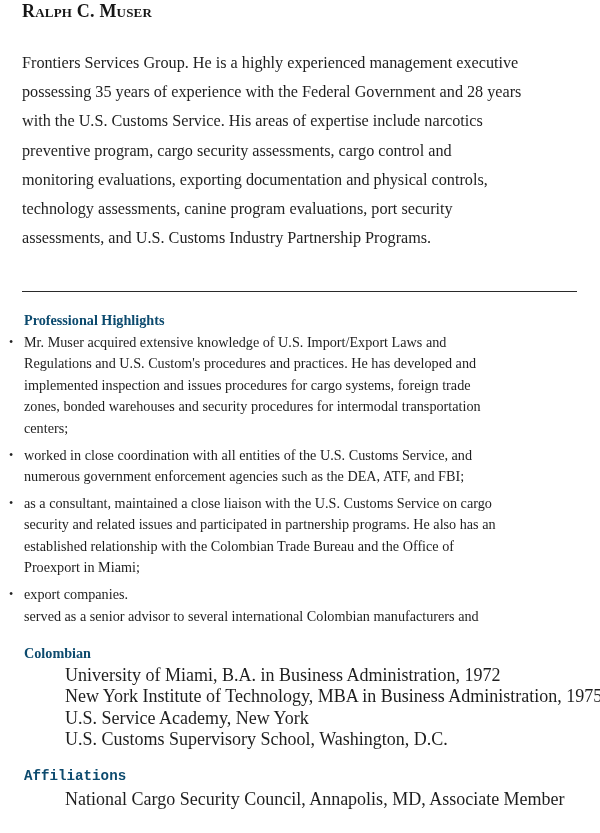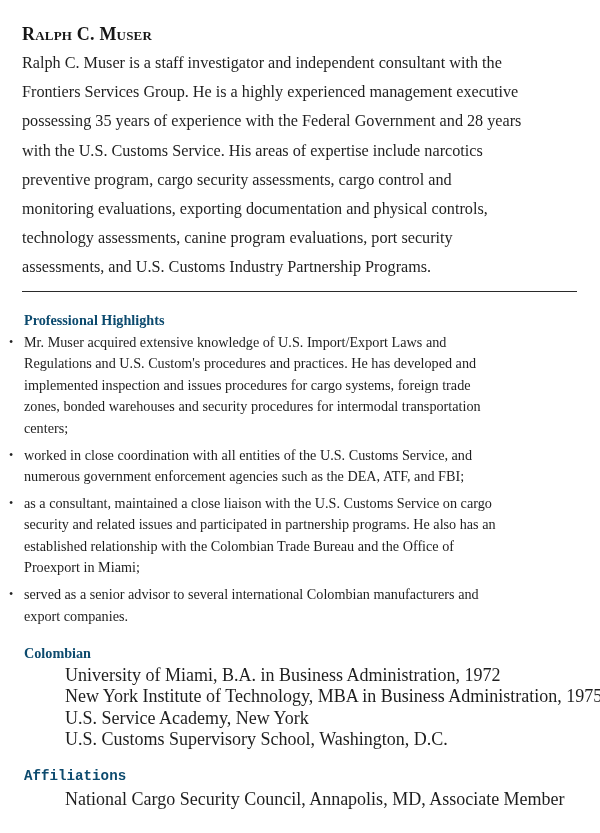--- a/index.html
+++ b/index.html
@@ -3,21 +3,21 @@
   <meta charset="utf-8">
   <style>
     html, body { margin: 0; padding: 0; background: #ffffff; }
     body {
       width: 600px; height: 833px; position: relative; overflow: hidden;
       font-family: "Liberation Serif", "DejaVu Serif", serif;
       color: #1e1e1e;
     }
     .page { position: absolute; left: 0; top: 0; width: 600px; height: 833px; }
     .name {
-      position: absolute; left: 22px; top: 24px;
+      position: absolute; left: 22px; top: 1px;
       font-weight: bold; font-size: 18px; letter-spacing: 0.2px;
       font-variant: small-caps; color: #161616;
     }
     .bio {
       position: absolute; left: 22px; top: 49px; width: 560px;
       font-size: 16.2px; line-height: 29.2px; color: #1f1f1f;
     }
     .bio-line { display: block; white-space: nowrap; }
     .rule {
       position: absolute; left: 22px; top: 291px; width: 555px; height: 0;
@@ -37,21 +37,20 @@
     .plain-line { display: block; white-space: nowrap; }
   </style>
 </head>
 <body>
 
 <div class="page">
 
   <div class="name">Ralph C. Muser</div>
 
   <div class="bio">
-    <span class="bio-line">Ralph C. Muser is a staff investigator and independent consultant with the</span>
     <span class="bio-line">Frontiers Services Group. He is a highly experienced management executive</span>
     <span class="bio-line">possessing 35 years of experience with the Federal Government and 28 years</span>
     <span class="bio-line">with the U.S. Customs Service. His areas of expertise include narcotics</span>
     <span class="bio-line">preventive program, cargo security assessments, cargo control and</span>
     <span class="bio-line">monitoring evaluations, exporting documentation and physical controls,</span>
     <span class="bio-line">technology assessments, canine program evaluations, port security</span>
     <span class="bio-line">assessments, and U.S. Customs Industry Partnership Programs.</span>
   </div>
 
   <div class="rule"></div>
@@ -74,22 +73,22 @@
     </div>
     <div class="bullet">
       <span class="bullet-dot">•</span>
       <span class="bullet-line">as a consultant, maintained a close liaison with the U.S. Customs Service on cargo</span>
       <span class="bullet-line">security and related issues and participated in partnership programs. He also has an</span>
       <span class="bullet-line">established relationship with the Colombian Trade Bureau and the Office of</span>
       <span class="bullet-line">Proexport in Miami;</span>
     </div>
     <div class="bullet">
       <span class="bullet-dot">•</span>
+      <span class="bullet-line">export companies.</span>
       <span class="bullet-line">served as a senior advisor to several international Colombian manufacturers and</span>
-      <span class="bullet-line">export companies.</span>
     </div>
   </div>
 
   <div class="section-heading" style="top:645px;">Colombian</div>
   <div class="plain-list" style="top:665px;">
     <span class="plain-line">University of Miami, B.A. in Business Administration, 1972</span>
     <span class="plain-line">New York Institute of Technology, MBA in Business Administration, 1975</span>
     <span class="plain-line">U.S. Service Academy, New York</span>
     <span class="plain-line">U.S. Customs Supervisory School, Washington, D.C.</span>
   </div>

